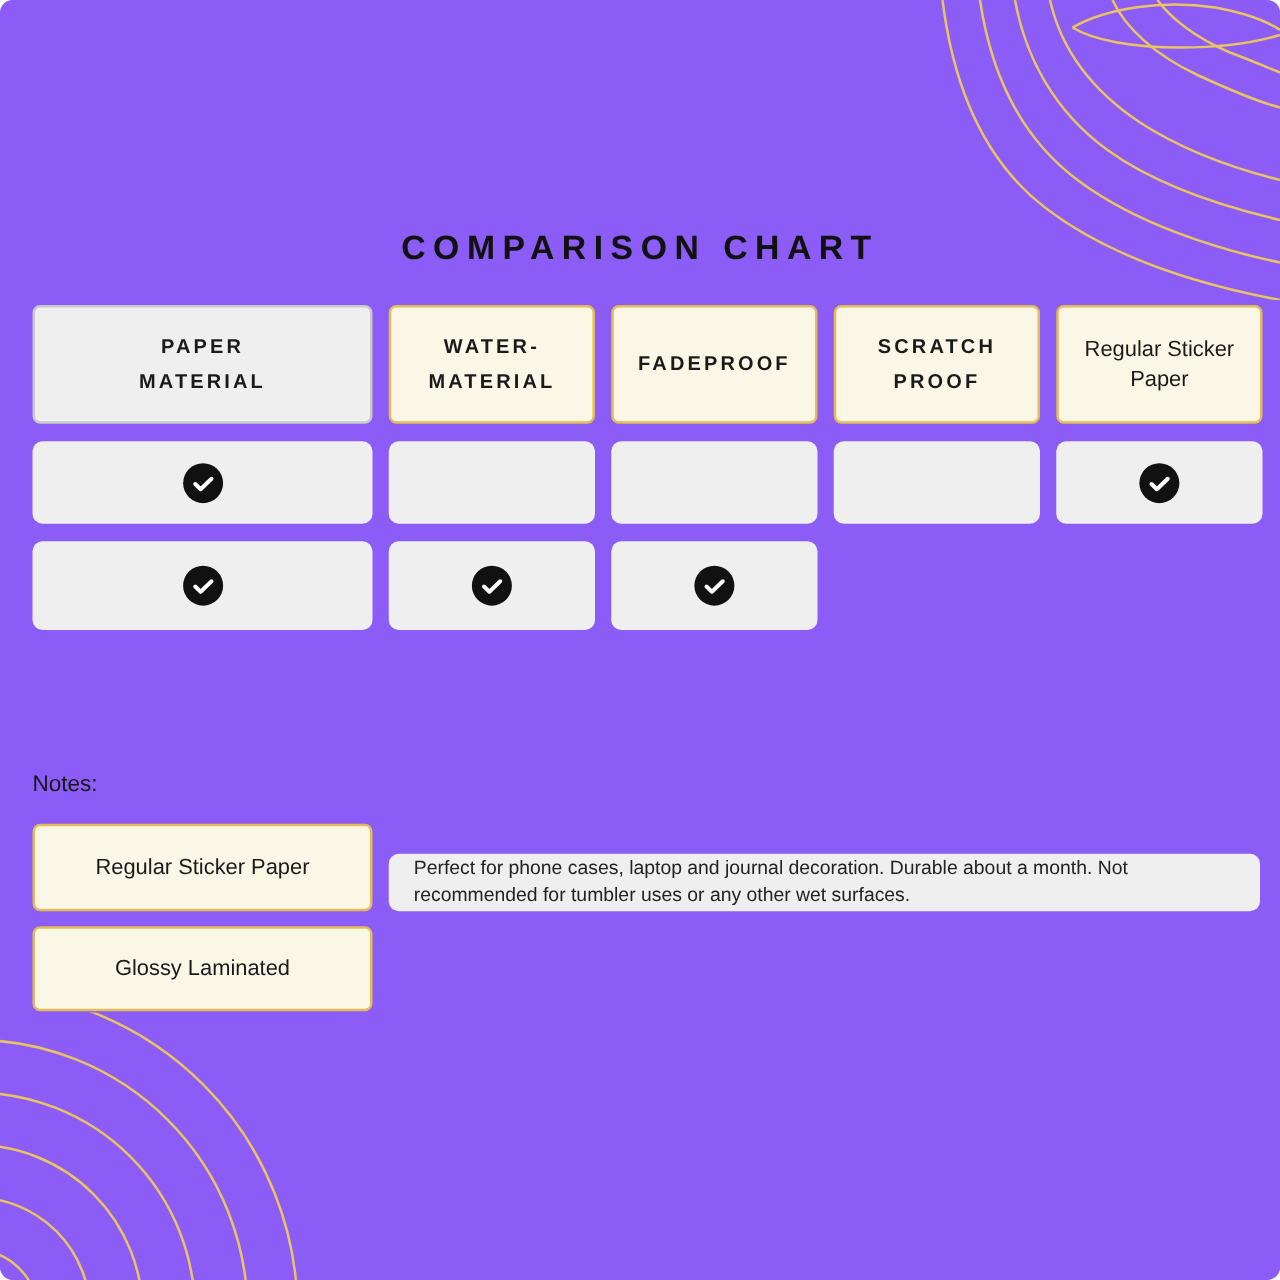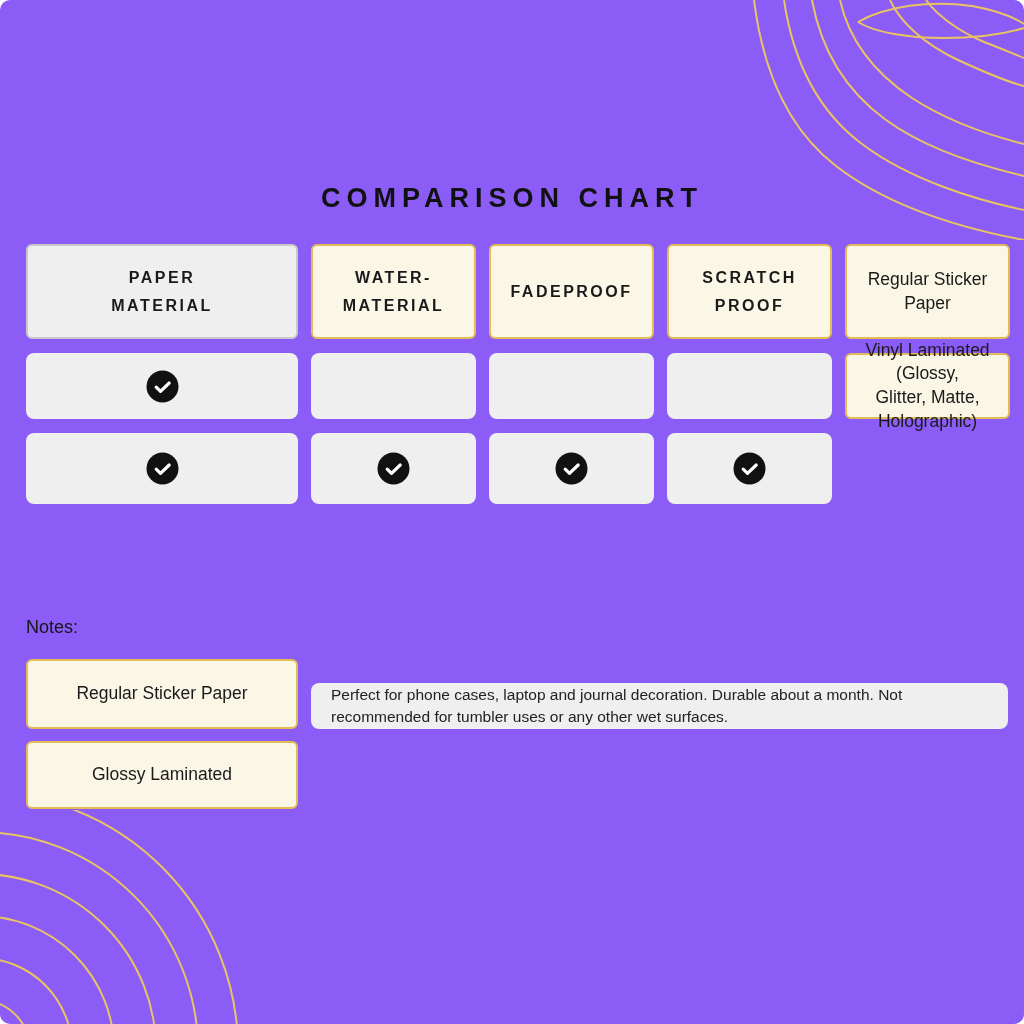--- a/index.html
+++ b/index.html
@@ -104,22 +104,20 @@
     </div>
     <div class="cell check-cell">
       <span style="visibility: hidden;">
         <svg class="check-icon" viewBox="0 0 33 33">
             <circle cx="16.5" cy="16.5" r="16" fill="var(--check-black,#111)"></circle>
             <path d="M10.2 17.2 l4.3 4.2 L23.2 13" stroke="#fff" stroke-width="3.2" fill="none" stroke-linecap="round" stroke-linejoin="round"></path>
           </svg>
       </span>
     </div>
 
-    <div class="cell cream-box row-label">Vinyl Laminated (Glossy,
-Glitter, Matte, Holographic)</div>
     <div class="cell check-cell">
       <span>
         <svg class="check-icon" viewBox="0 0 33 33">
             <circle cx="16.5" cy="16.5" r="16" fill="var(--check-black,#111)"></circle>
             <path d="M10.2 17.2 l4.3 4.2 L23.2 13" stroke="#fff" stroke-width="3.2" fill="none" stroke-linecap="round" stroke-linejoin="round"></path>
           </svg>
       </span>
     </div>
     <div class="cell check-cell">
       <span>

